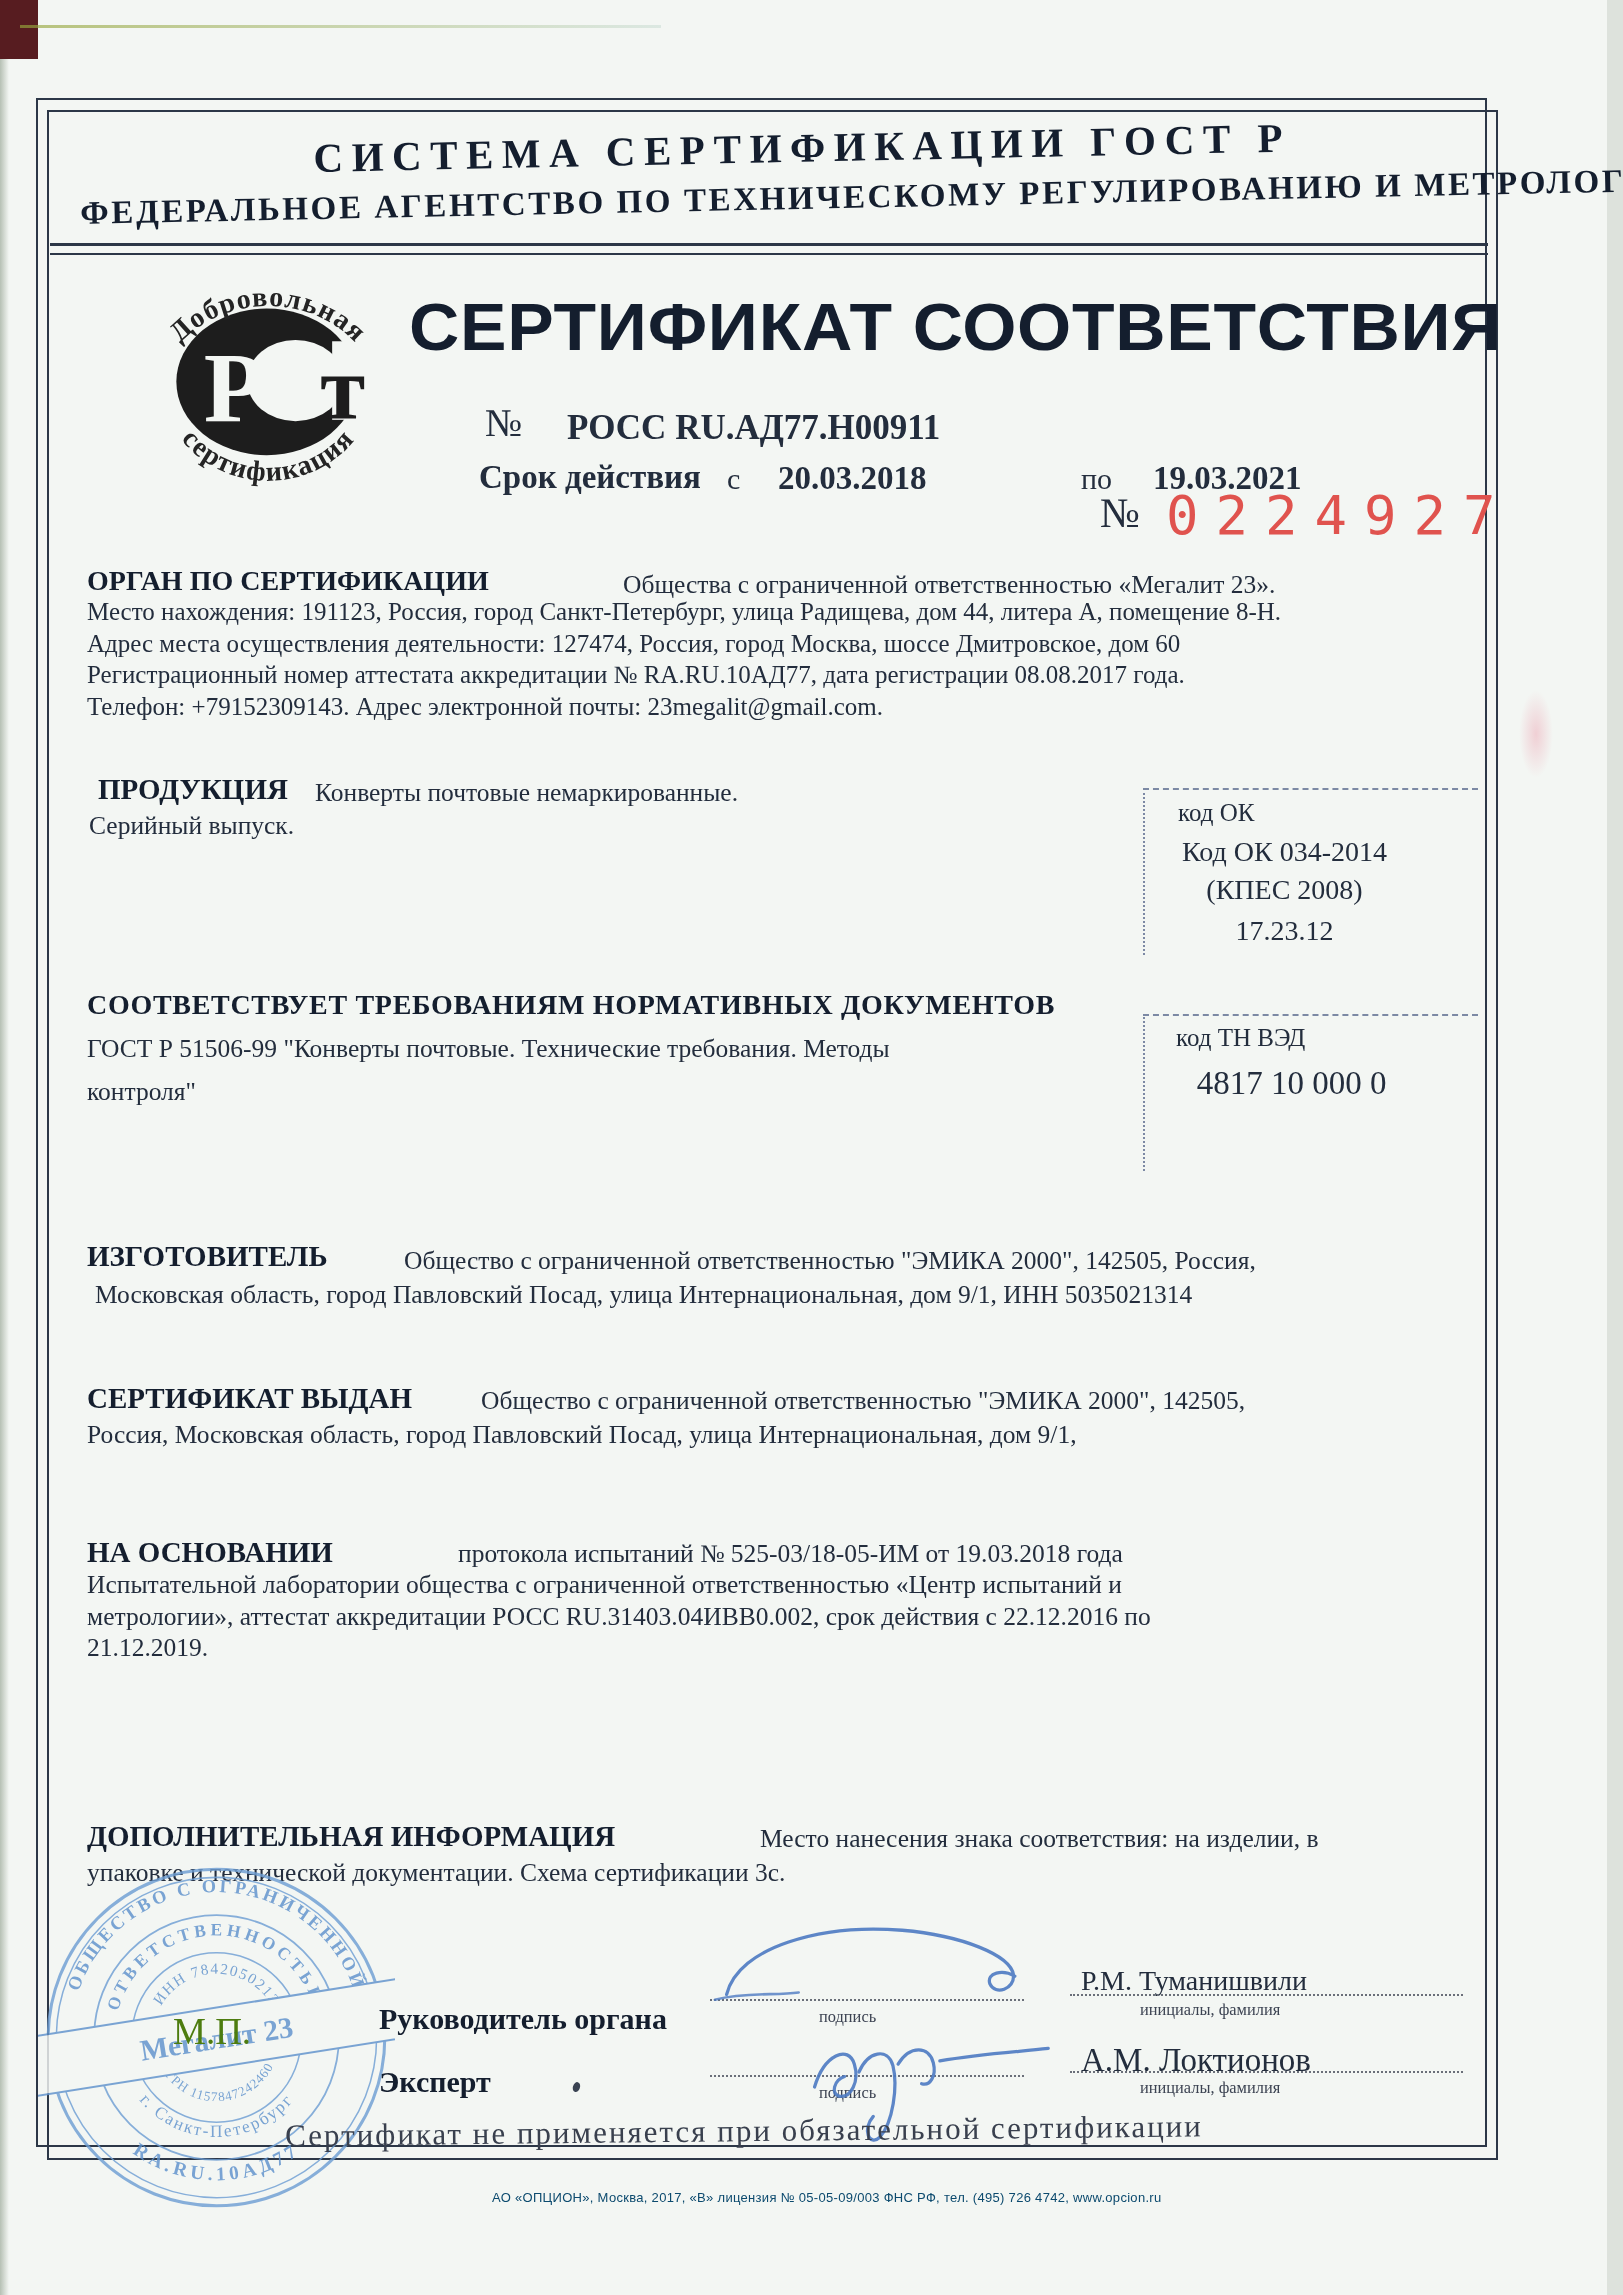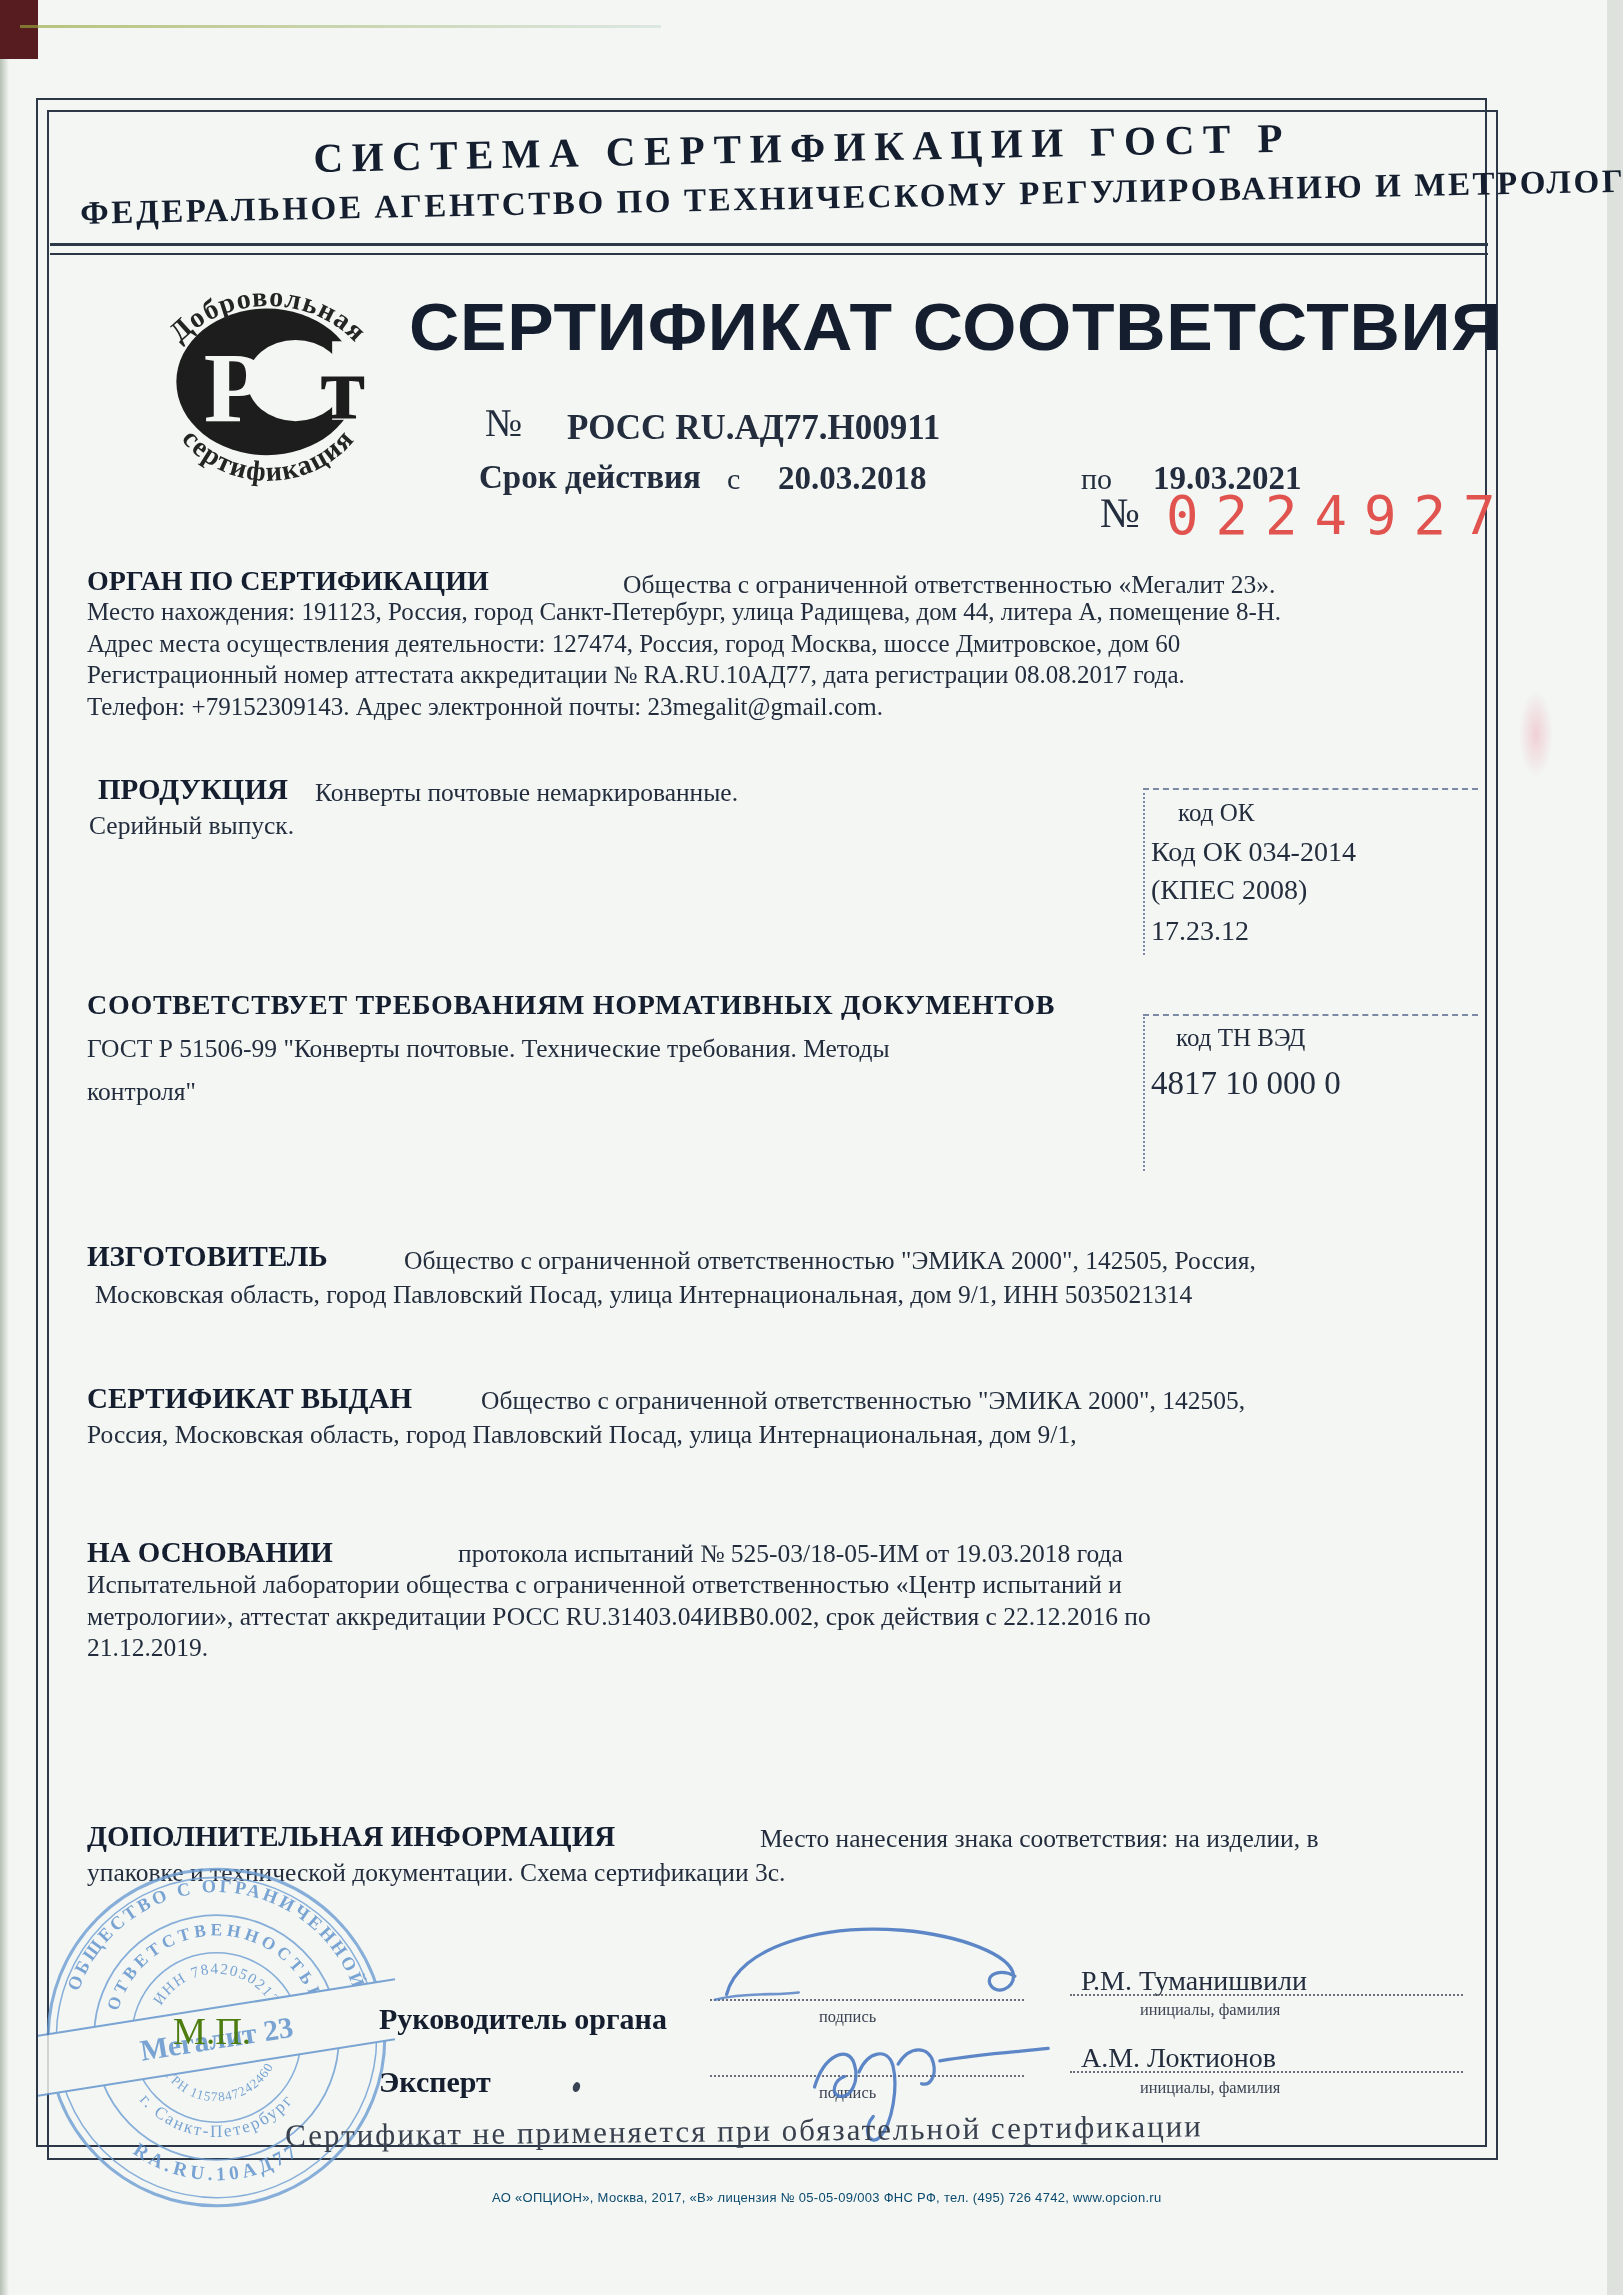--- a/index.html
+++ b/index.html
@@ -19,21 +19,21 @@
   .pink-smudge{left:1519px;top:690px;width:34px;height:88px;border-radius:50%;
                background:radial-gradient(ellipse,rgba(236,160,175,.45),rgba(236,160,175,0) 70%);}
   
   .frame{border:2.6px solid #2c3747;box-sizing:border-box;}
   .hsep{height:0;border-top:3.9px solid #2c3747;}
   .hsep2{height:0;border-top:2px solid #2c3747;}
   .dash-top{height:0;border-top:2px dashed #7c89a4;}
   .dot-left{width:0;border-left:2px dotted #7c89a4;}
   .sigline{height:0;border-top:2px dotted #6a6f79;}
   .caption{font-size:16.4px;color:#3c4352;}
-  .right-col{width:267px;text-align:left;}
+  .right-col{width:267px;text-align:center;}
   .red-num{color:#e0534e;}
   .ink-dot{width:6.5px;height:9.8px;border-radius:50%;background:#3a4352;transform:rotate(18deg);}
   svg text{font-family:"Liberation Serif","DejaVu Serif",serif;}
 </style>
 </head>
 <body>
 
 <div class="page">
 
   <div class="abs left-strip"></div>
@@ -175,21 +175,21 @@
 
   <svg class="abs" style="left:707px;top:1917px;" width="334" height="92" viewBox="0 0 510 140">
     <path d="M 30 118 C 48 45, 175 10, 298 20 C 390 28, 463 58, 468 88 C 470 110, 440 120, 432 102 C 426 84, 452 80, 470 90" fill="none" stroke="#4d7ac2" stroke-width="5" stroke-linecap="round" opacity=".9"></path>
     <path d="M 12 126 C 60 114, 105 120, 140 115" fill="none" stroke="#4d7ac2" stroke-width="4" stroke-linecap="round" opacity=".8"></path>
   </svg>
 
   <div class="abs serif b label" style="left:379px;top:2065px;font-size:30px;">Эксперт</div>
   <div class="abs ink-dot" style="left:573px;top:2082px;"></div>
   <div class="abs sigline" style="left:710px;top:2075px;width:314px;"></div>
   <div class="abs serif caption" style="left:819px;top:2083px;">подпись</div>
-  <div class="abs serif" style="left:1081px;top:2042px;font-size:28px;">А.М. Локтионов</div>
+  <div class="abs serif" style="left:1081px;top:2042px;font-size:33px;">А.М. Локтионов</div>
   <div class="abs sigline" style="left:1070px;top:2071px;width:393px;"></div>
   <div class="abs serif caption" style="left:1140px;top:2078px;">инициалы, фамилия</div>
 
   <svg class="abs" style="left:788px;top:2025px;" width="275" height="124" viewBox="0 0 420 190">
     <path d="M 40 95 C 55 45, 92 30, 101 60 C 109 86, 96 112, 78 109 C 64 106, 70 84, 86 79" fill="none" stroke="#4d7ac2" stroke-width="5" stroke-linecap="round" opacity=".9"></path>
     <path d="M 108 72 C 122 40, 152 34, 160 62 C 168 94, 160 150, 140 172 C 124 187, 112 160, 130 140" fill="none" stroke="#4d7ac2" stroke-width="5" stroke-linecap="round" opacity=".9"></path>
     <path d="M 168 60 C 186 30, 216 32, 222 58 C 227 78, 217 94, 204 90" fill="none" stroke="#4d7ac2" stroke-width="5" stroke-linecap="round" opacity=".9"></path>
     <path d="M 232 55 C 290 45, 340 42, 398 36" fill="none" stroke="#4d7ac2" stroke-width="5" stroke-linecap="round" opacity=".9"></path>
   </svg>
 

